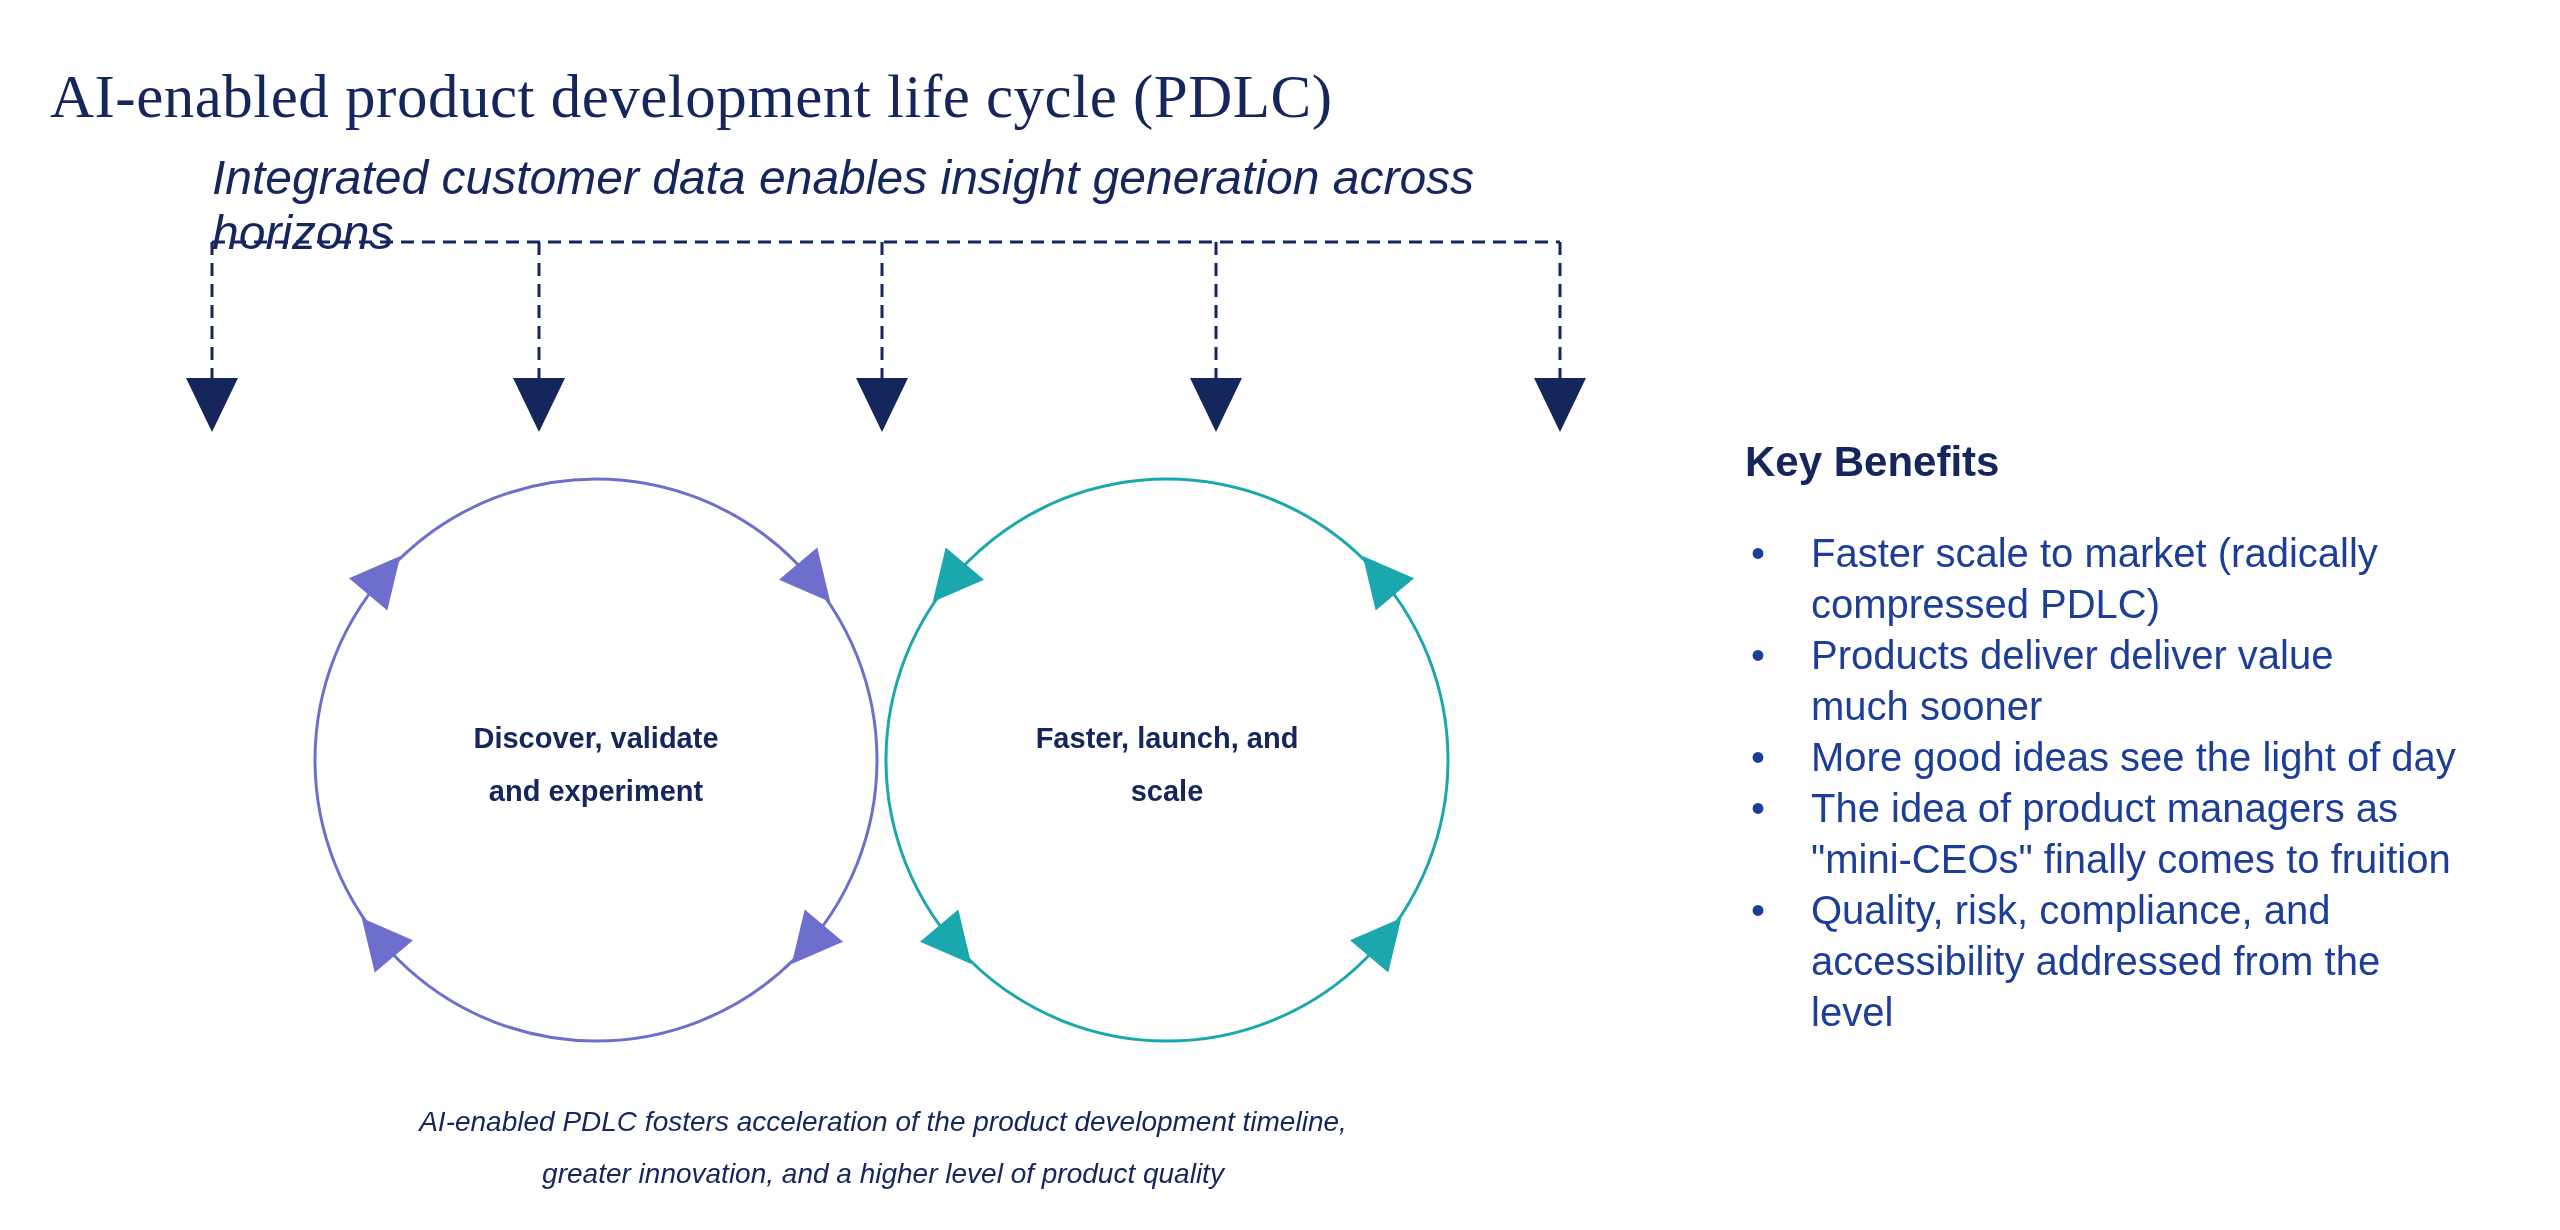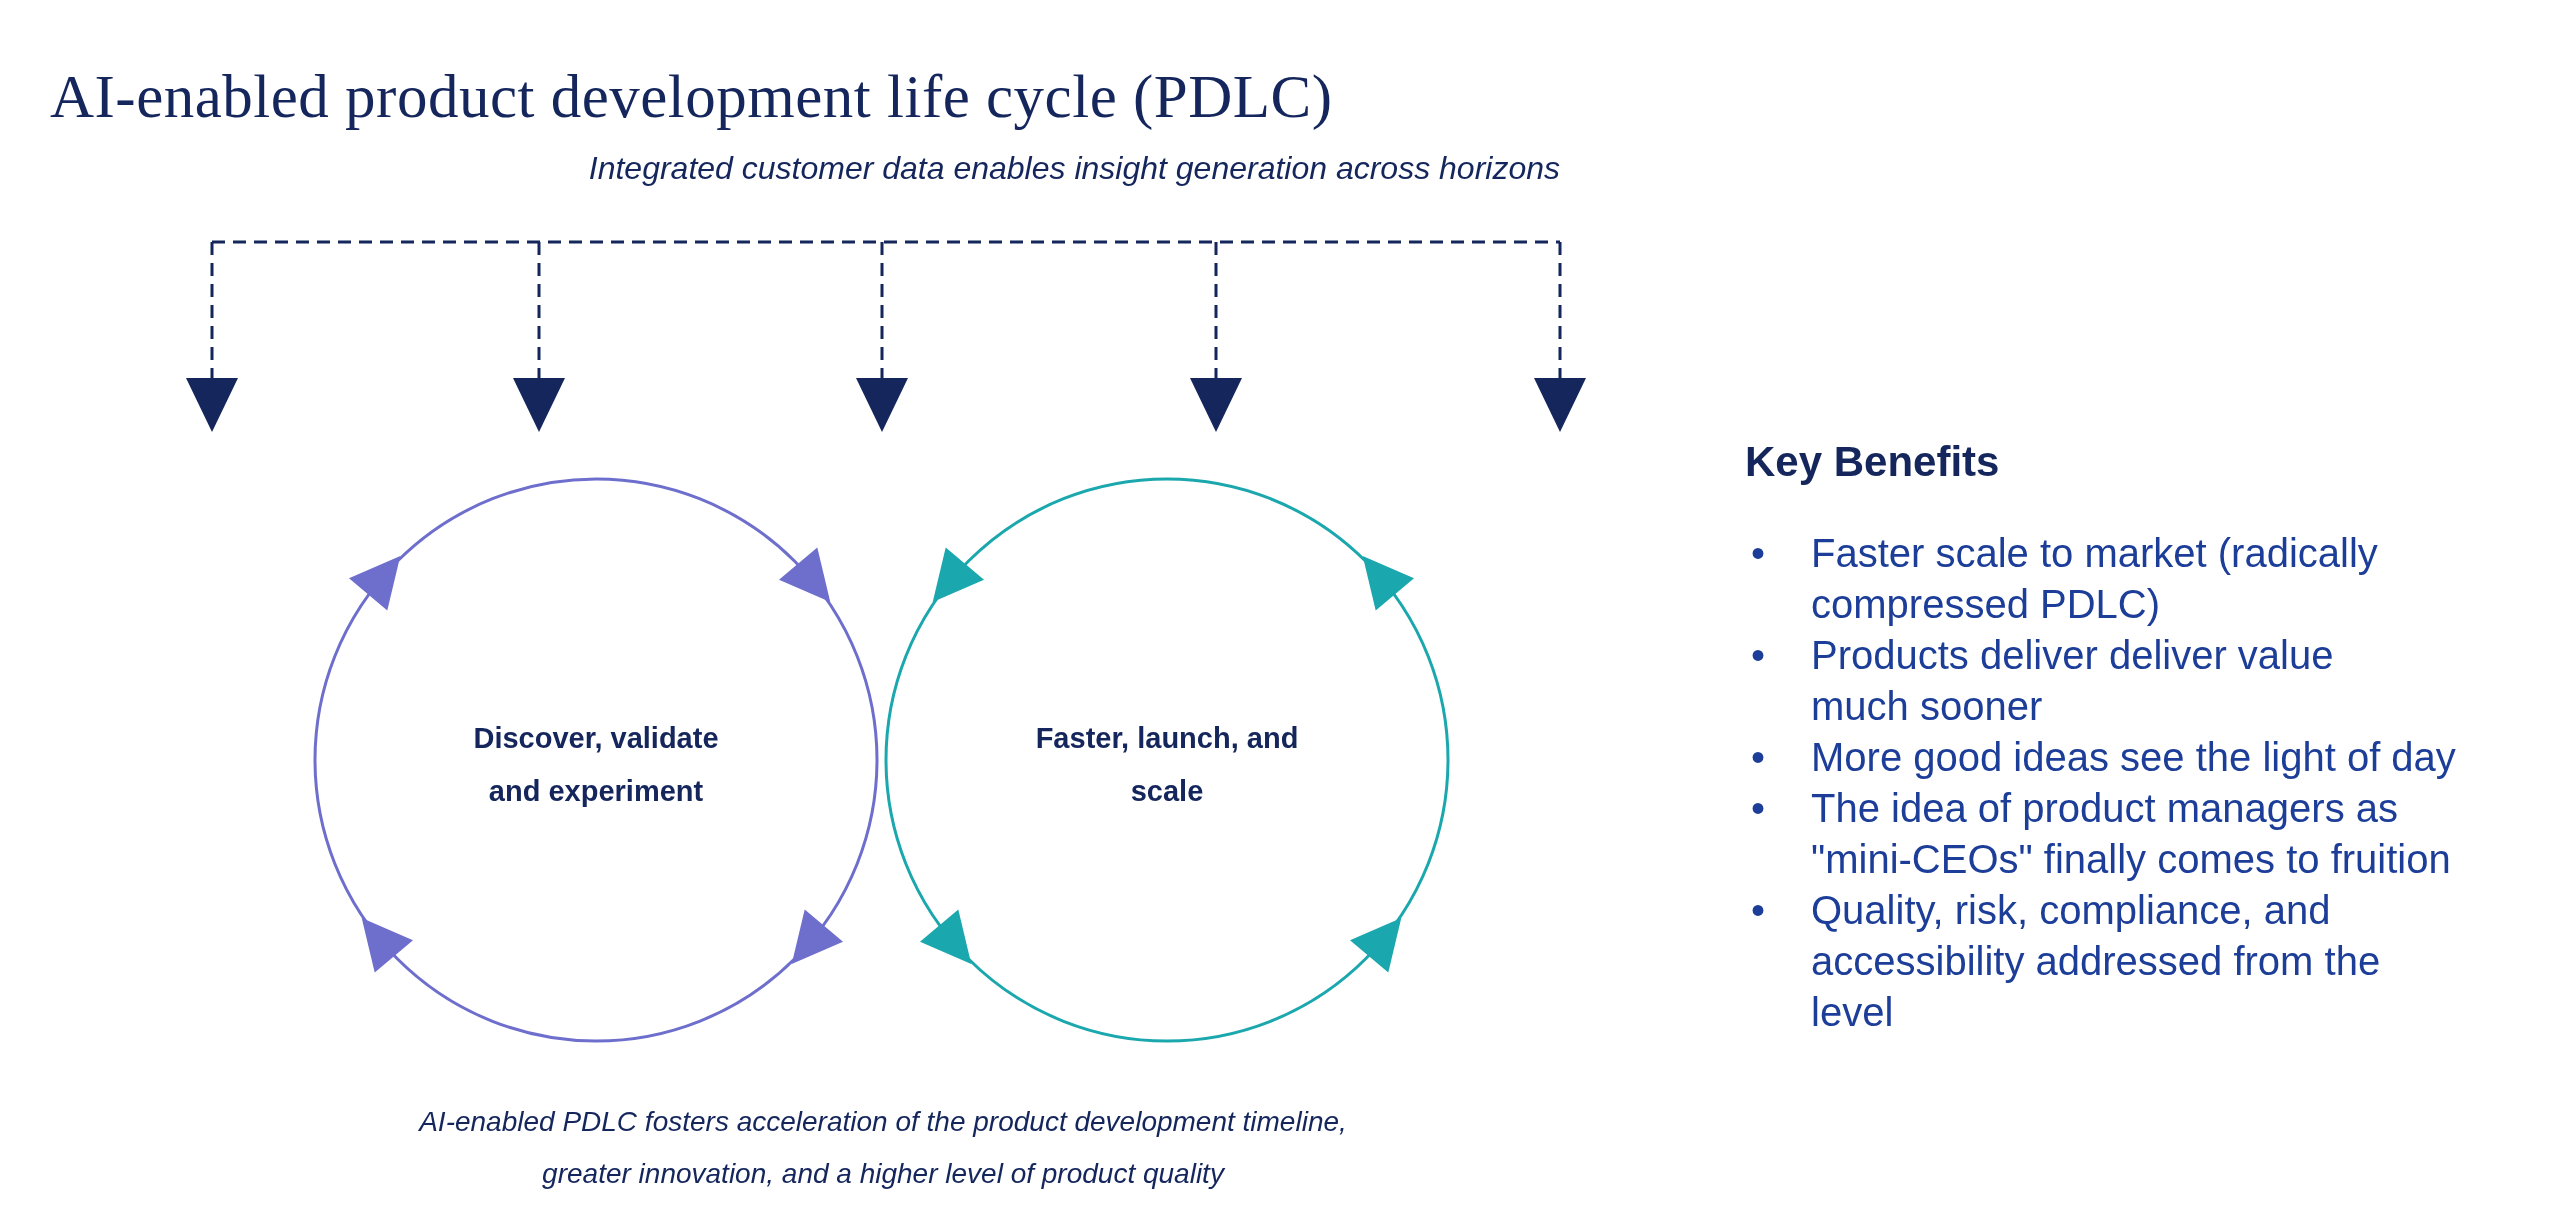--- a/index.html
+++ b/index.html
@@ -14,22 +14,22 @@
     width:2560px;height:1230px;overflow:hidden;background:var(--bg);
     font-family:"Liberation Sans","DejaVu Sans",sans-serif;
   }
   .canvas{position:relative;width:2560px;height:1230px;background:var(--bg);}
   .page-title{
     position:absolute;left:50px;top:22px;
     font-family:"Liberation Serif","DejaVu Serif",serif;
     font-weight:normal;font-size:61px;color:var(--navy);letter-spacing:0.5px;margin-top:40px;
   }
   .subtitle{
-    position:absolute;left:212px;top:150px;width:1348px;text-align:right;
-    font-style:italic;font-size:32px;color:var(--navy);font-weight:500;
+    position:absolute;left:212px;top:150px;width:1348px;text-align:left;
+    font-style:italic;font-size:48px;color:var(--navy);font-weight:500;
   }
   .diagram-svg{position:absolute;left:0;top:0;width:2560px;height:1230px;}
   .dash-line{stroke:var(--navy);stroke-width:3;fill:none;stroke-dasharray:13 8;}
   .down-arrow{fill:var(--navy);stroke:none;}
   .cycle1-stroke{fill:#ffffff;stroke:var(--cycle1);stroke-width:3;}
   .cycle2-stroke{fill:#ffffff;stroke:var(--cycle2);stroke-width:3;}
   .cycle1-arrow{fill:var(--cycle1);stroke:none;}
   .cycle2-arrow{fill:var(--cycle2);stroke:none;}
   .cycle-label{
     position:absolute;width:520px;text-align:center;top:712px;

